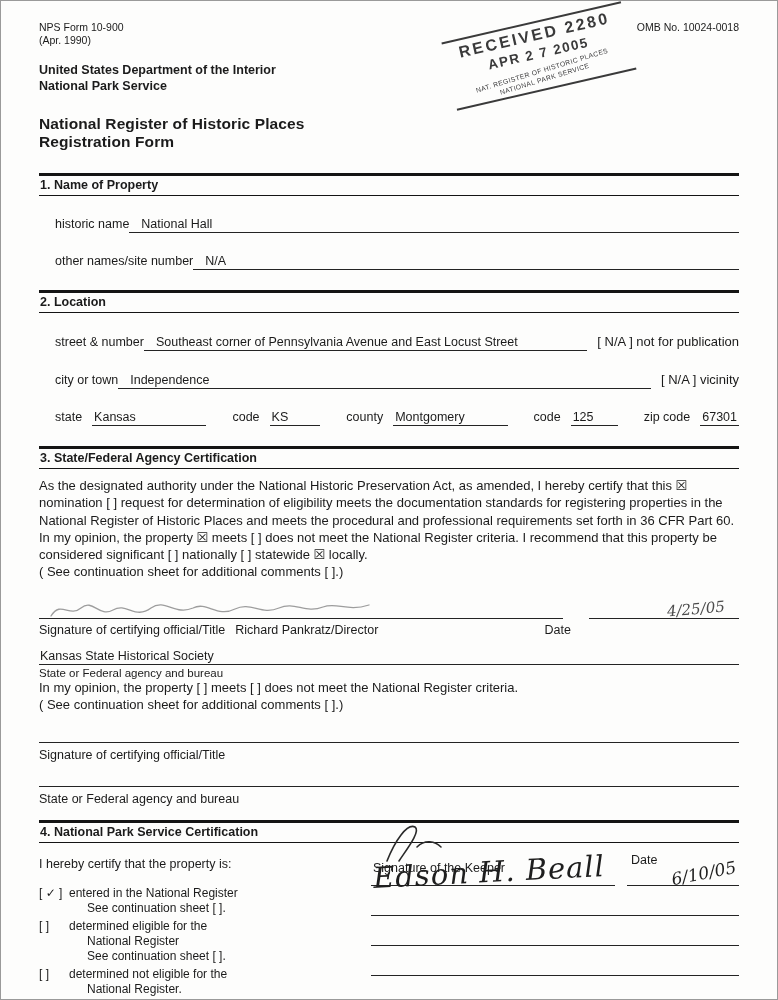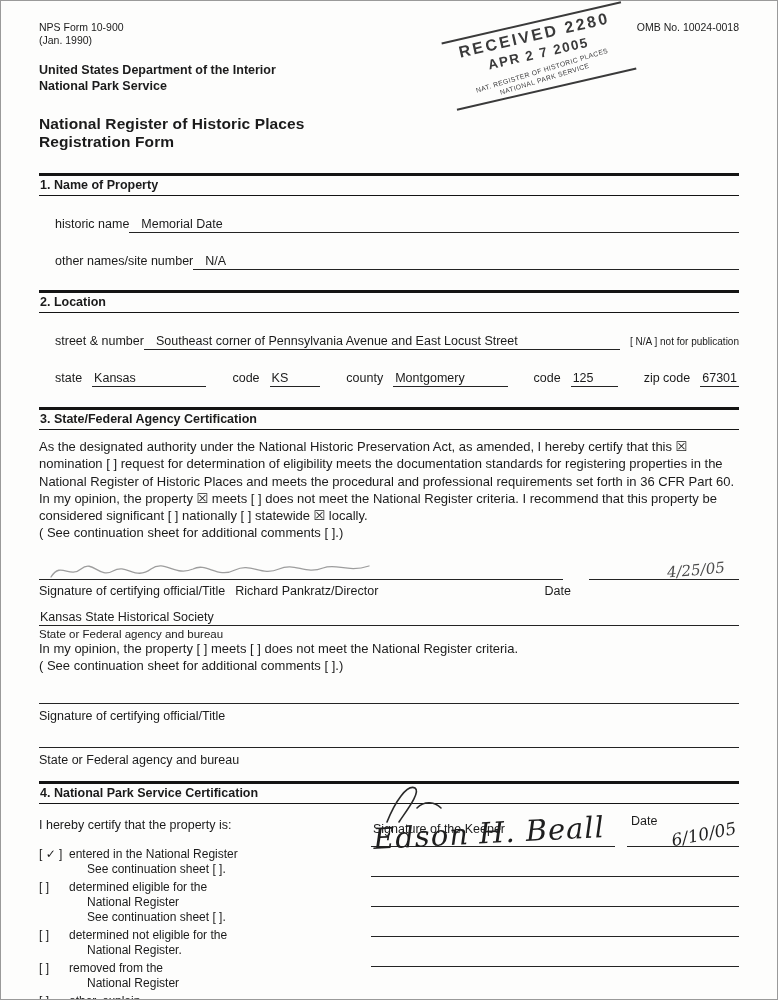--- a/index.html
+++ b/index.html
@@ -48,21 +48,21 @@
   .sec.s2 { margin-top: 20px; }
   .sec.s3 { margin-top: 20px; }
   .sec.s4 { margin-top: 14px; }
 
   
   .fill-row { display: flex; align-items: baseline; font-size: 12.5px; margin-top: 21px; }
   .lbl { white-space: nowrap; padding-left: 16px; }
   .fill { border-bottom: 1.2px solid #242424; padding: 0 6px 1px 12px; min-height: 14px; }
   .flex1 { flex: 1; }
   .val { white-space: nowrap; }
-  .trail { white-space: nowrap; margin-left: 10px; font-size: 10px; }
+  .trail { white-space: nowrap; margin-left: 10px; font-size: 13px; }
   .gapl { margin-left: 10px; }
   .fill.center { text-align: left; padding: 0 2px 1px; }
   .w120 { width: 118px; } .w52 { width: 50px; } .w118 { width: 118px; } .w46 { width: 46px; }
 
   
   .smalltext { font-size: 13px; line-height: 1.32; }
   .para { margin-top: 8px; }
   .sigrow { display: flex; align-items: flex-end; margin-top: 16px; }
   .sigline { border-bottom: 1.2px solid #242424; position: relative; height: 22px; }
   .sigline.main { flex: 1; margin-right: 26px; }
@@ -115,61 +115,68 @@
         <div>NATIONAL PARK SERVICE</div>
       </div>
     </div>
   </div>
 
   <div class="content">
 
     <div class="toprow">
       <div>
         <div>NPS Form 10-900</div>
-        <div>(Jan. 1990)</div>
+        <div>(Apr. 1990)</div>
       </div>
       <div>OMB No. 10024-0018</div>
     </div>
 
     <div class="dept">
       <div>United States Department of the Interior</div>
       <div>National Park Service</div>
     </div>
 
     <div class="formtitle">
       <div>National Register of Historic Places</div>
       <div>Registration Form</div>
     </div>
 
     <div class="sec s1">1. Name of Property</div>
 
     <div class="fill-row">
       <span class="lbl">historic name</span>
       <span class="fill flex1">
-        <span class="val">Memorial Date</span>
+        <span class="val">National Hall</span>
       </span>
     </div>
 
     <div class="fill-row">
       <span class="lbl">other names/site number</span>
       <span class="fill flex1">
         <span class="val">N/A</span>
       </span>
     </div>
 
     <div class="sec s2">2. Location</div>
 
     <div class="fill-row">
       <span class="lbl">street &amp; number</span>
       <span class="fill flex1">
         <span class="val">Southeast corner of Pennsylvania  Avenue and East Locust Street</span>
       </span>
       <span class="trail">[ N/A ] not for publication</span>
     </div>
 
+    <div class="fill-row">
+      <span class="lbl">city or town</span>
+      <span class="fill flex1">
+        <span class="val">Independence</span>
+      </span>
+      <span class="trail">[ N/A ] vicinity</span>
+    </div>
 
     <div class="fill-row">
       <span class="lbl">state</span>
       <span class="fill center w120 gapl">
         <span class="val">Kansas</span>
       </span>
       <span class="lbl gapl">code</span>
       <span class="fill center w52 gapl">
         <span class="val">KS</span>
       </span>

